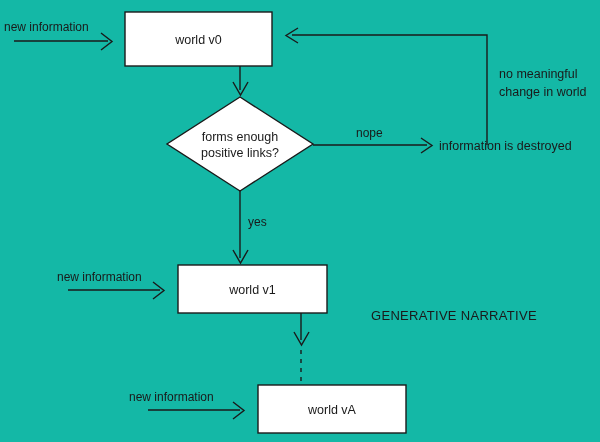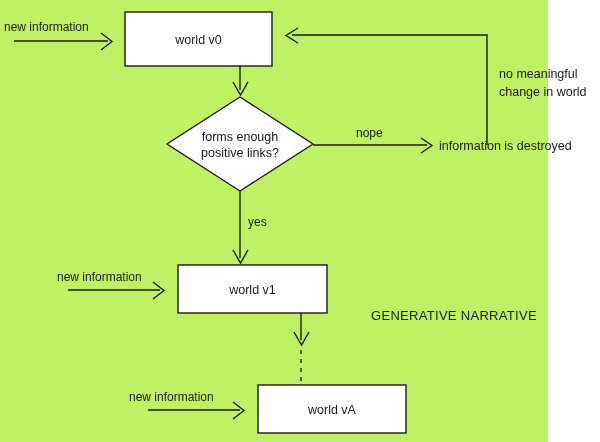--- a/index.html
+++ b/index.html
@@ -9,23 +9,23 @@
     background: #ffffff;
   }
   body {
     font-family: "Liberation Sans", sans-serif;
     width: 600px;
     height: 442px;
     overflow: hidden;
   }
   #diagram-root {
     position: relative;
-    width: 548px;
+    width: 600px;
     height: 442px;
-    background: #bef264;
+    background: #14b8a6;
   }
   svg.flow {
     position: absolute;
     top: 0;
     left: 0;
     width: 600px;
     height: 442px;
   }
   .node-shape {
     fill: #ffffff;

